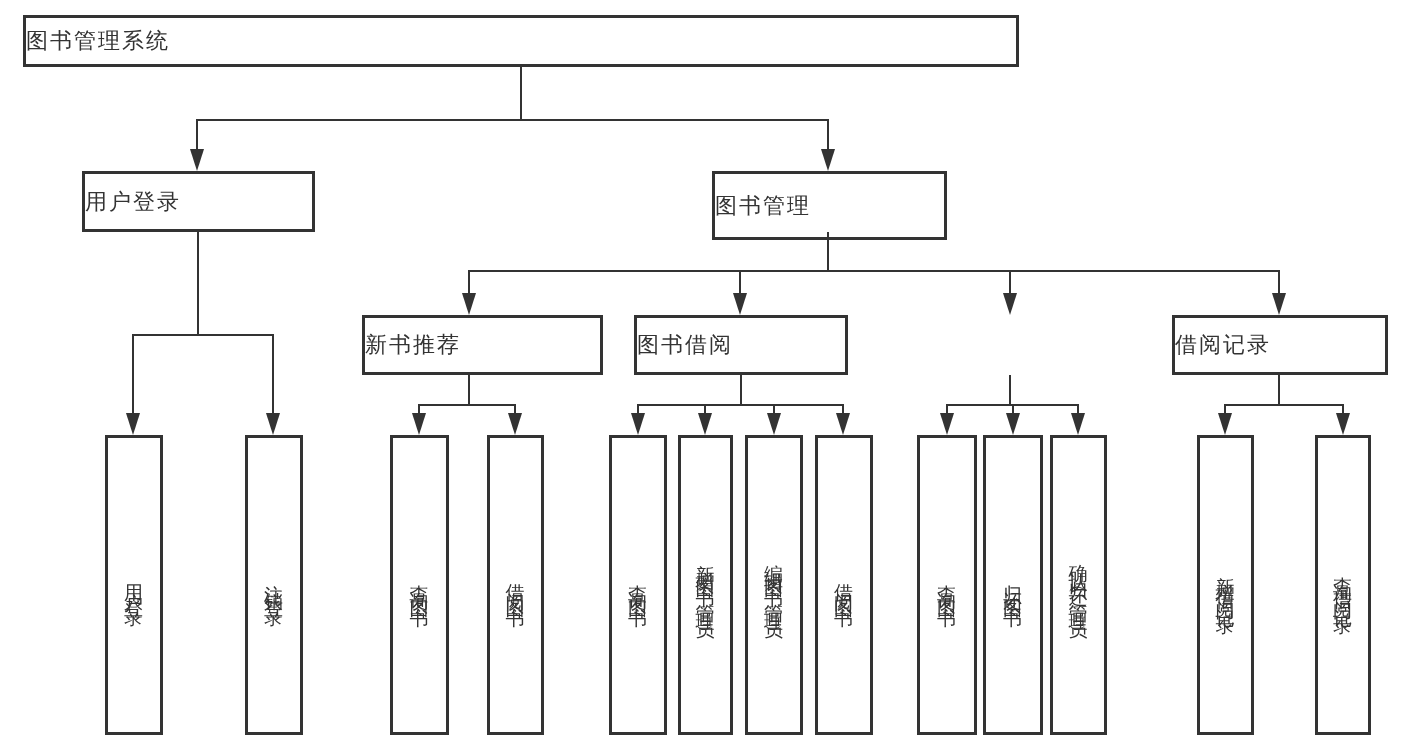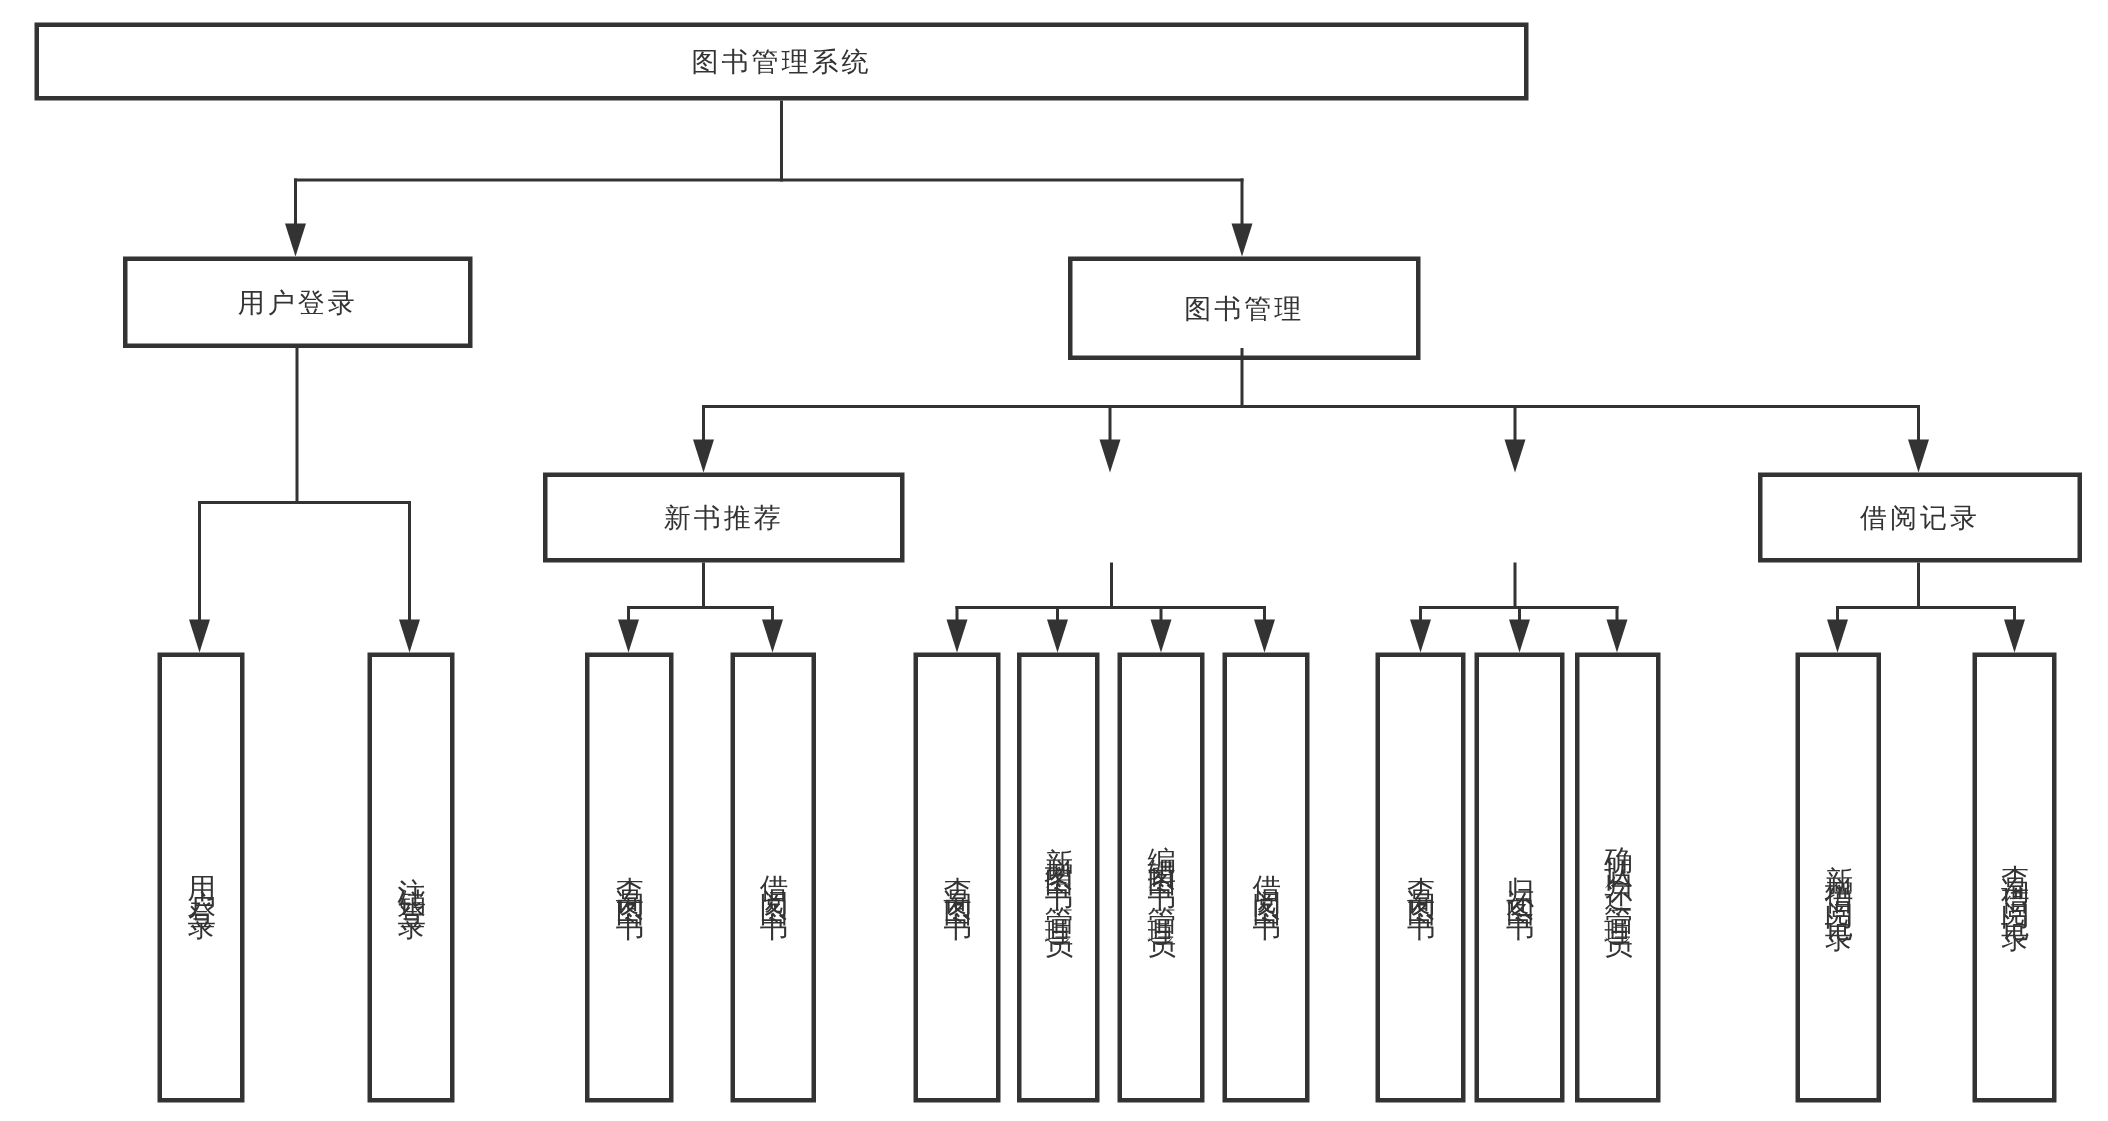--- a/index.html
+++ b/index.html
@@ -18,22 +18,22 @@
     color: var(--text);
     overflow: hidden;
   }
   .node {
     position: absolute;
     box-sizing: border-box;
     border: 3px solid var(--line);
     background: var(--boxbg);
     display: flex;
     align-items: center;
-    justify-content: center;
-    font-size: 18px;
+    justify-content: flex-start;
+    font-size: 22px;
     letter-spacing: 2px;
     color: var(--text);
     font-family: Liberation Serif, serif;
   }
   .leaf {
     position: absolute;
     box-sizing: border-box;
     border: 3px solid var(--line);
     background: var(--boxbg);
     display: flex;
@@ -78,20 +78,23 @@
 
   <div class="node" style="left:82px;top:171px;width:233px;height:61px">
     <span>用户登录</span>
   </div>
   <div class="node" style="left:712px;top:171px;width:235px;height:69px">
     <span>图书管理</span>
   </div>
 
   <div class="node" style="left:362px;top:315px;width:241px;height:60px">
     <span>新书推荐</span>
+  </div>
+  <div class="node" style="left:634px;top:315px;width:214px;height:60px">
+    <span>图书借阅</span>
   </div>
   <div class="node" style="left:1172px;top:315px;width:216px;height:60px">
     <span>借阅记录</span>
   </div>
 
   <div class="leaf" style="left:105px;top:435px;width:58px;height:300px">
     <span class="vtext">用户登录</span>
   </div>
   <div class="leaf" style="left:245px;top:435px;width:58px;height:300px">
     <span class="vtext">注销登录</span>

